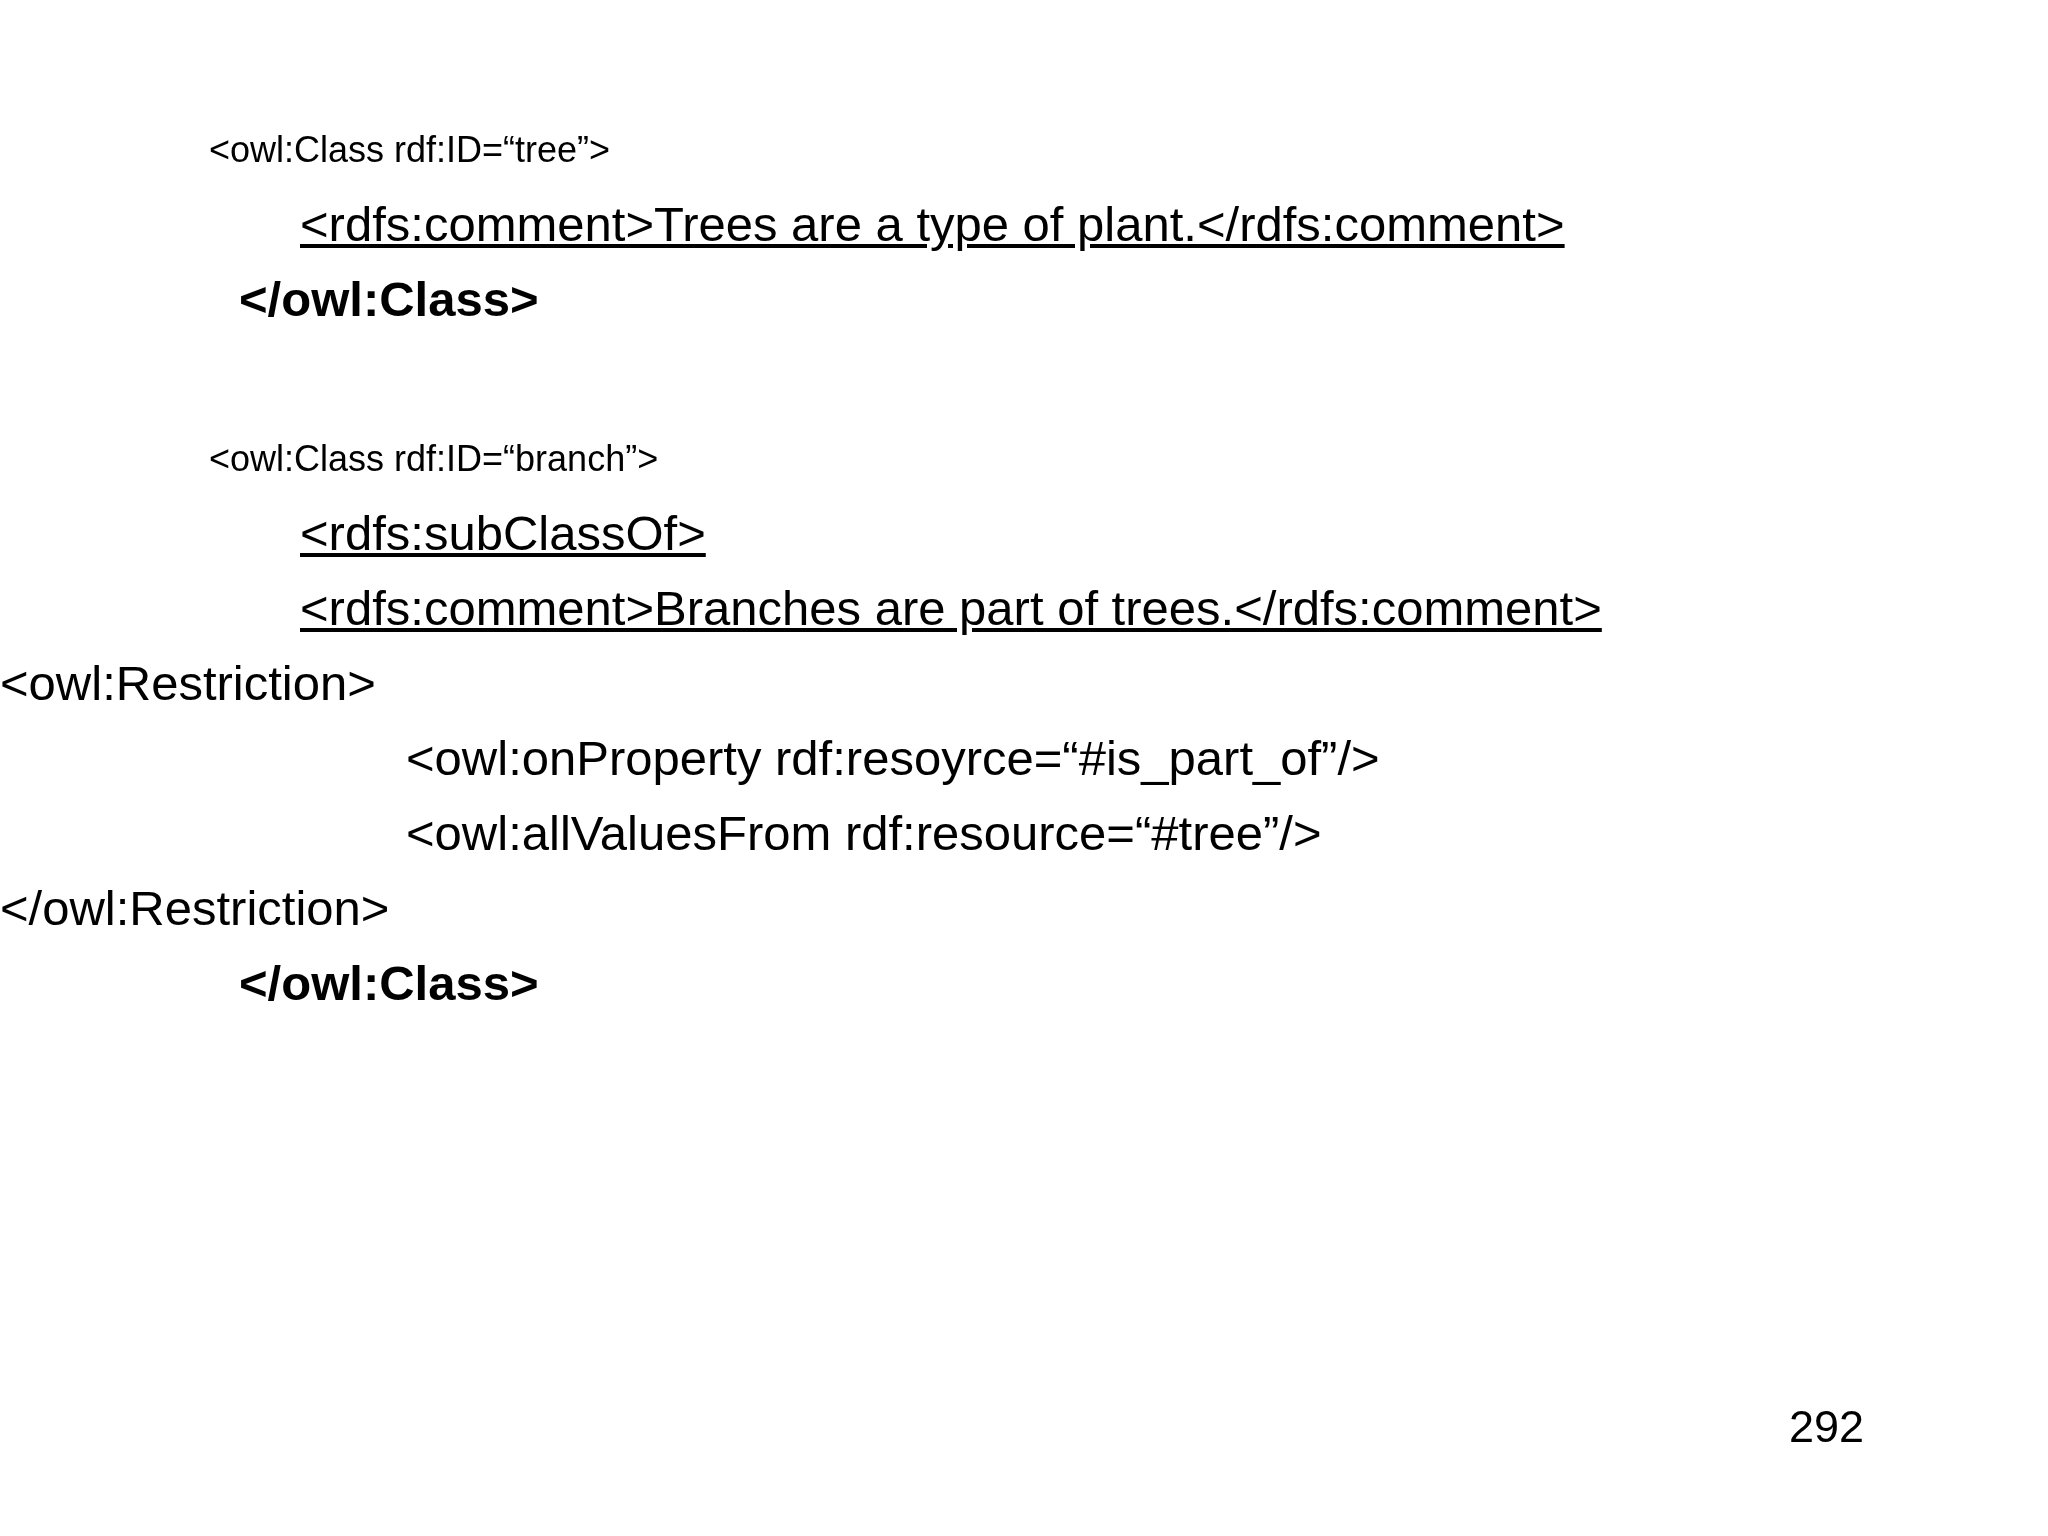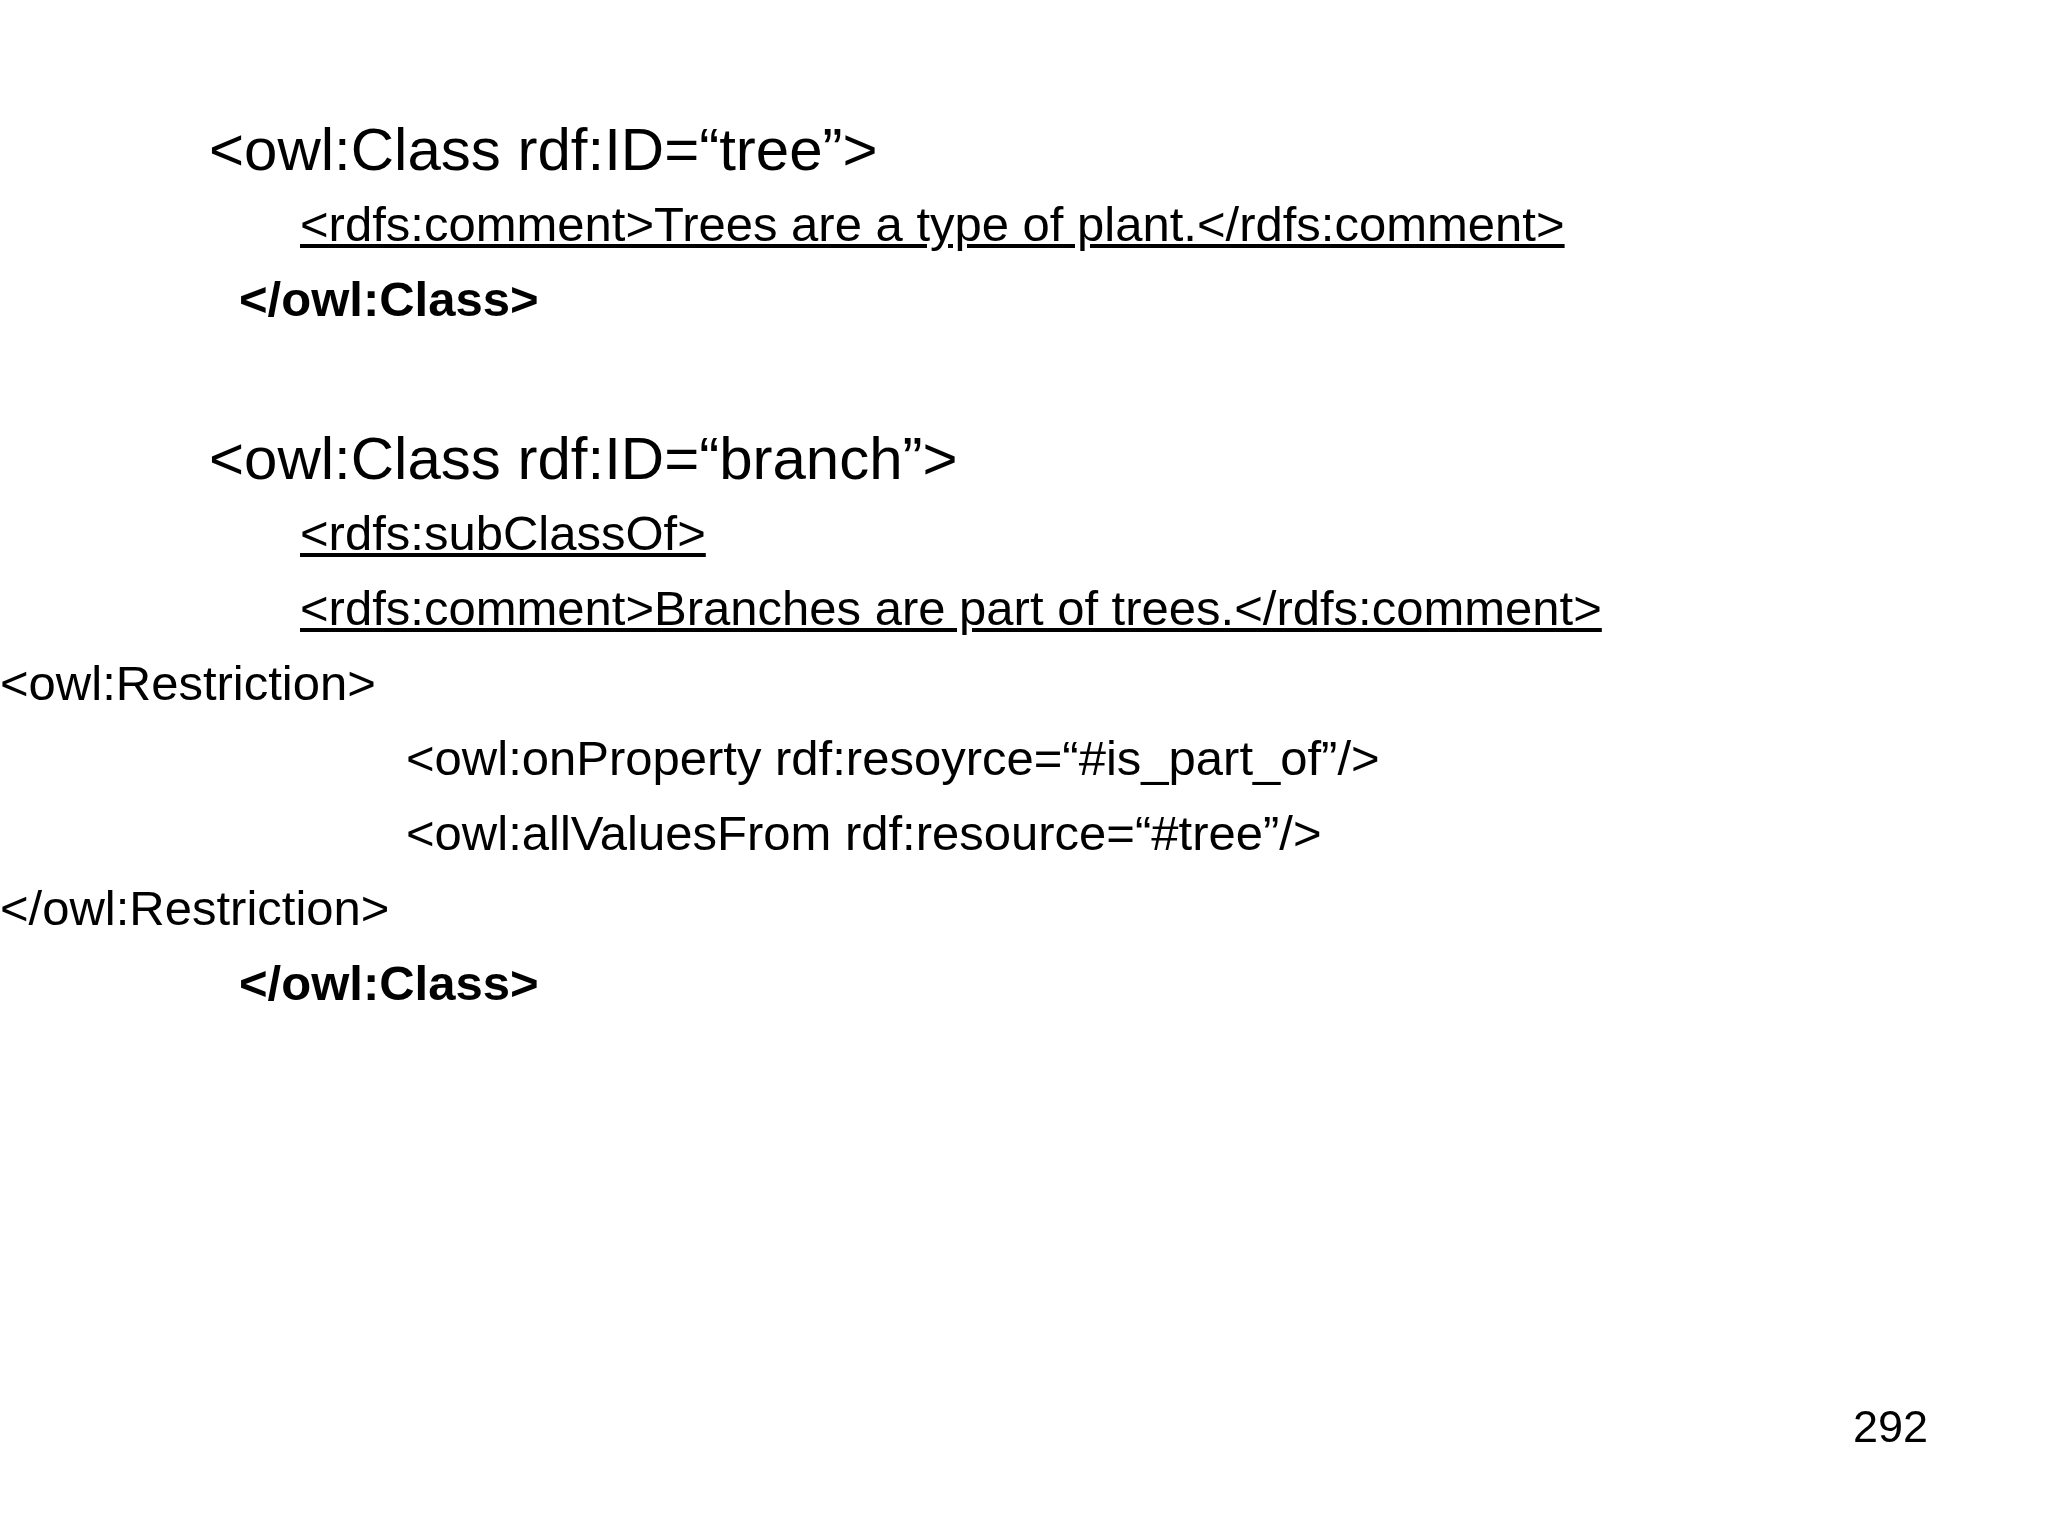--- a/index.html
+++ b/index.html
@@ -25,34 +25,34 @@
     left: 0;
     width: 2048px;
   }
   .code-line {
     font-size: 49px;
     line-height: 75px;
     white-space: pre;
     color: #000000;
   }
   .code-line.large {
-    font-size: 60px;
+    font-size: 36px;
   }
   .blank-line {
     height: 84px;
   }
   .ind-0 { padding-left: 209px; }
   .ind-1 { padding-left: 239px; font-weight: bold; }
   .ind-2 { padding-left: 300px; text-decoration: underline; }
   .ind-3 { }
   .ind-4 { padding-left: 406px; }
   .page-number {
     position: absolute;
     top: 1402px;
-    left: 1853px;
+    left: 1789px;
     font-size: 45px;
     line-height: 50px;
     color: #000000;
   }
 </style>
 </head>
 <body>
 
 <div class="slide">
   <div class="code-block" id="code-block">

